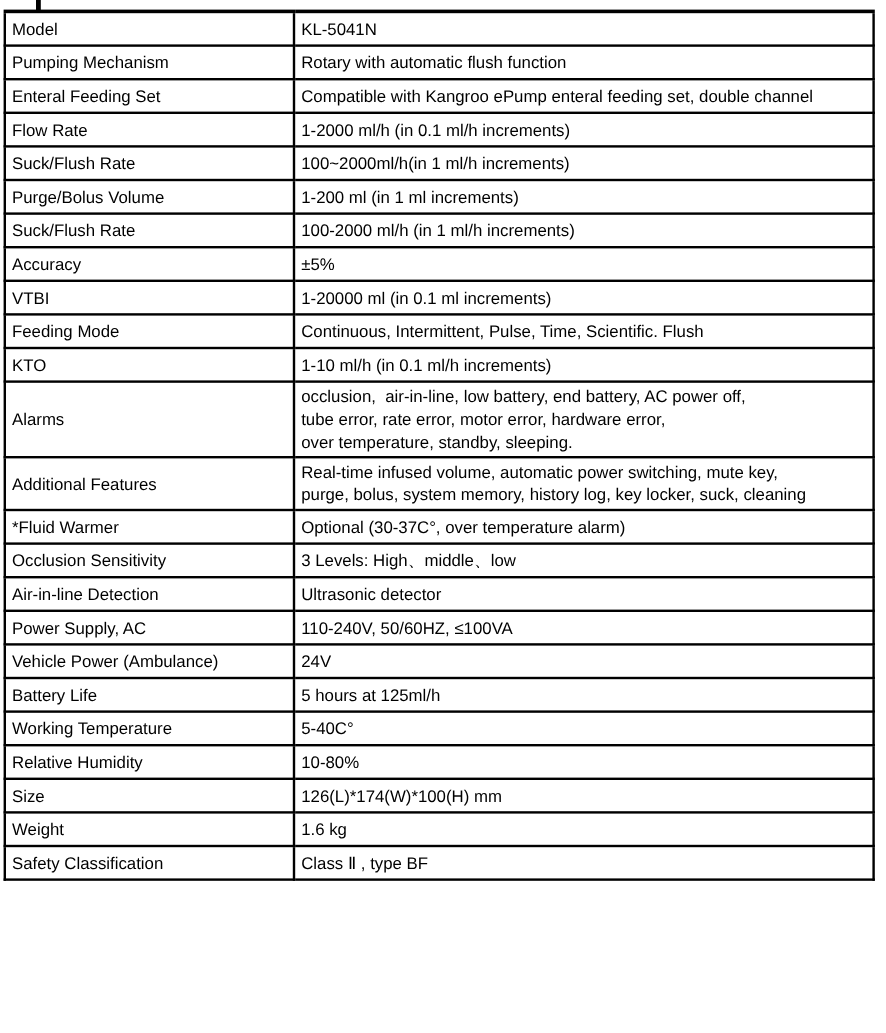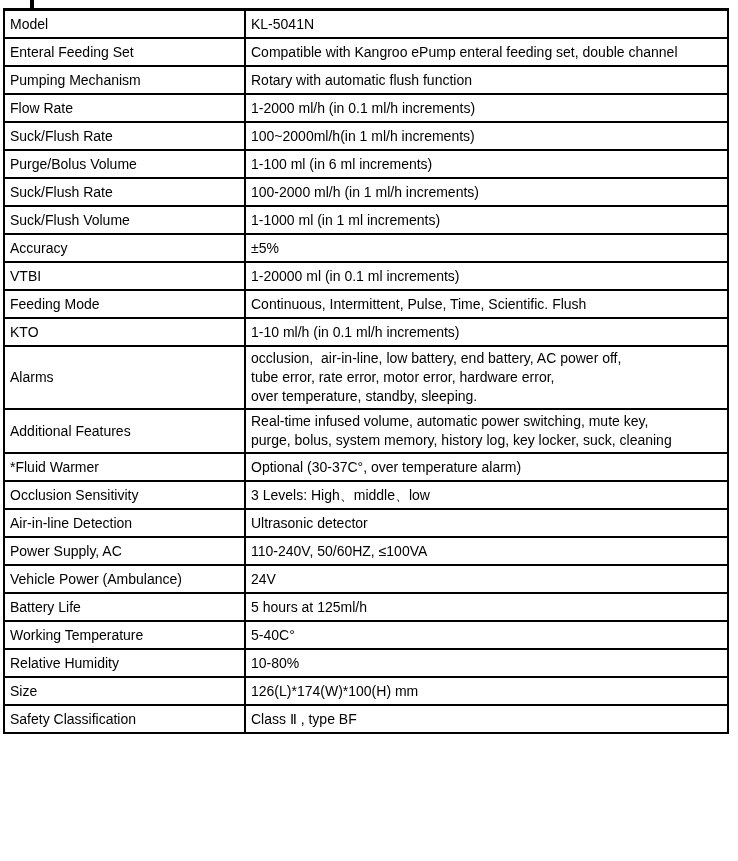--- a/index.html
+++ b/index.html
@@ -60,46 +60,42 @@
 
 <div class="page">
   <div class="remnant"></div>
   <table class="spec-table">
     <tbody id="spec-rows">
         <tr>
           <td class="label-cell">Model</td>
           <td class="value-cell">KL-5041N</td>
         </tr>
         <tr>
+          <td class="label-cell">Pumping Mechanism</td>
+          <td class="value-cell">Rotary with automatic flush function</td>
+        </tr>
+        <tr>
           <td class="label-cell">Enteral Feeding Set</td>
           <td class="value-cell">Compatible with Kangroo ePump enteral feeding set, double channel</td>
-        </tr>
-        <tr>
-          <td class="label-cell">Pumping Mechanism</td>
-          <td class="value-cell">Rotary with automatic flush function</td>
         </tr>
         <tr>
           <td class="label-cell">Flow Rate</td>
           <td class="value-cell">1-2000 ml/h (in 0.1 ml/h increments)</td>
         </tr>
         <tr>
           <td class="label-cell">Suck/Flush Rate</td>
           <td class="value-cell">100~2000ml/h(in 1 ml/h increments)</td>
         </tr>
         <tr>
           <td class="label-cell">Purge/Bolus Volume</td>
-          <td class="value-cell">1-100 ml (in 6 ml increments)</td>
+          <td class="value-cell">1-200 ml (in 1 ml increments)</td>
         </tr>
         <tr>
           <td class="label-cell">Suck/Flush Rate</td>
           <td class="value-cell">100-2000 ml/h (in 1 ml/h increments)</td>
-        </tr>
-        <tr>
-          <td class="label-cell">Suck/Flush Volume</td>
-          <td class="value-cell">1-1000 ml (in 1 ml increments)</td>
         </tr>
         <tr>
           <td class="label-cell">Accuracy</td>
           <td class="value-cell">±5%</td>
         </tr>
         <tr>
           <td class="label-cell">VTBI</td>
           <td class="value-cell">1-20000 ml (in 0.1 ml increments)</td>
         </tr>
         <tr>
@@ -151,18 +147,22 @@
         </tr>
         <tr>
           <td class="label-cell">Relative Humidity</td>
           <td class="value-cell">10-80%</td>
         </tr>
         <tr>
           <td class="label-cell">Size</td>
           <td class="value-cell">126(L)*174(W)*100(H) mm</td>
         </tr>
         <tr>
+          <td class="label-cell">Weight</td>
+          <td class="value-cell">1.6 kg</td>
+        </tr>
+        <tr>
           <td class="label-cell">Safety Classification</td>
           <td class="value-cell">Class Ⅱ , type BF</td>
         </tr>
       </tbody>
   </table>
 </div>
 
 </body></html>

